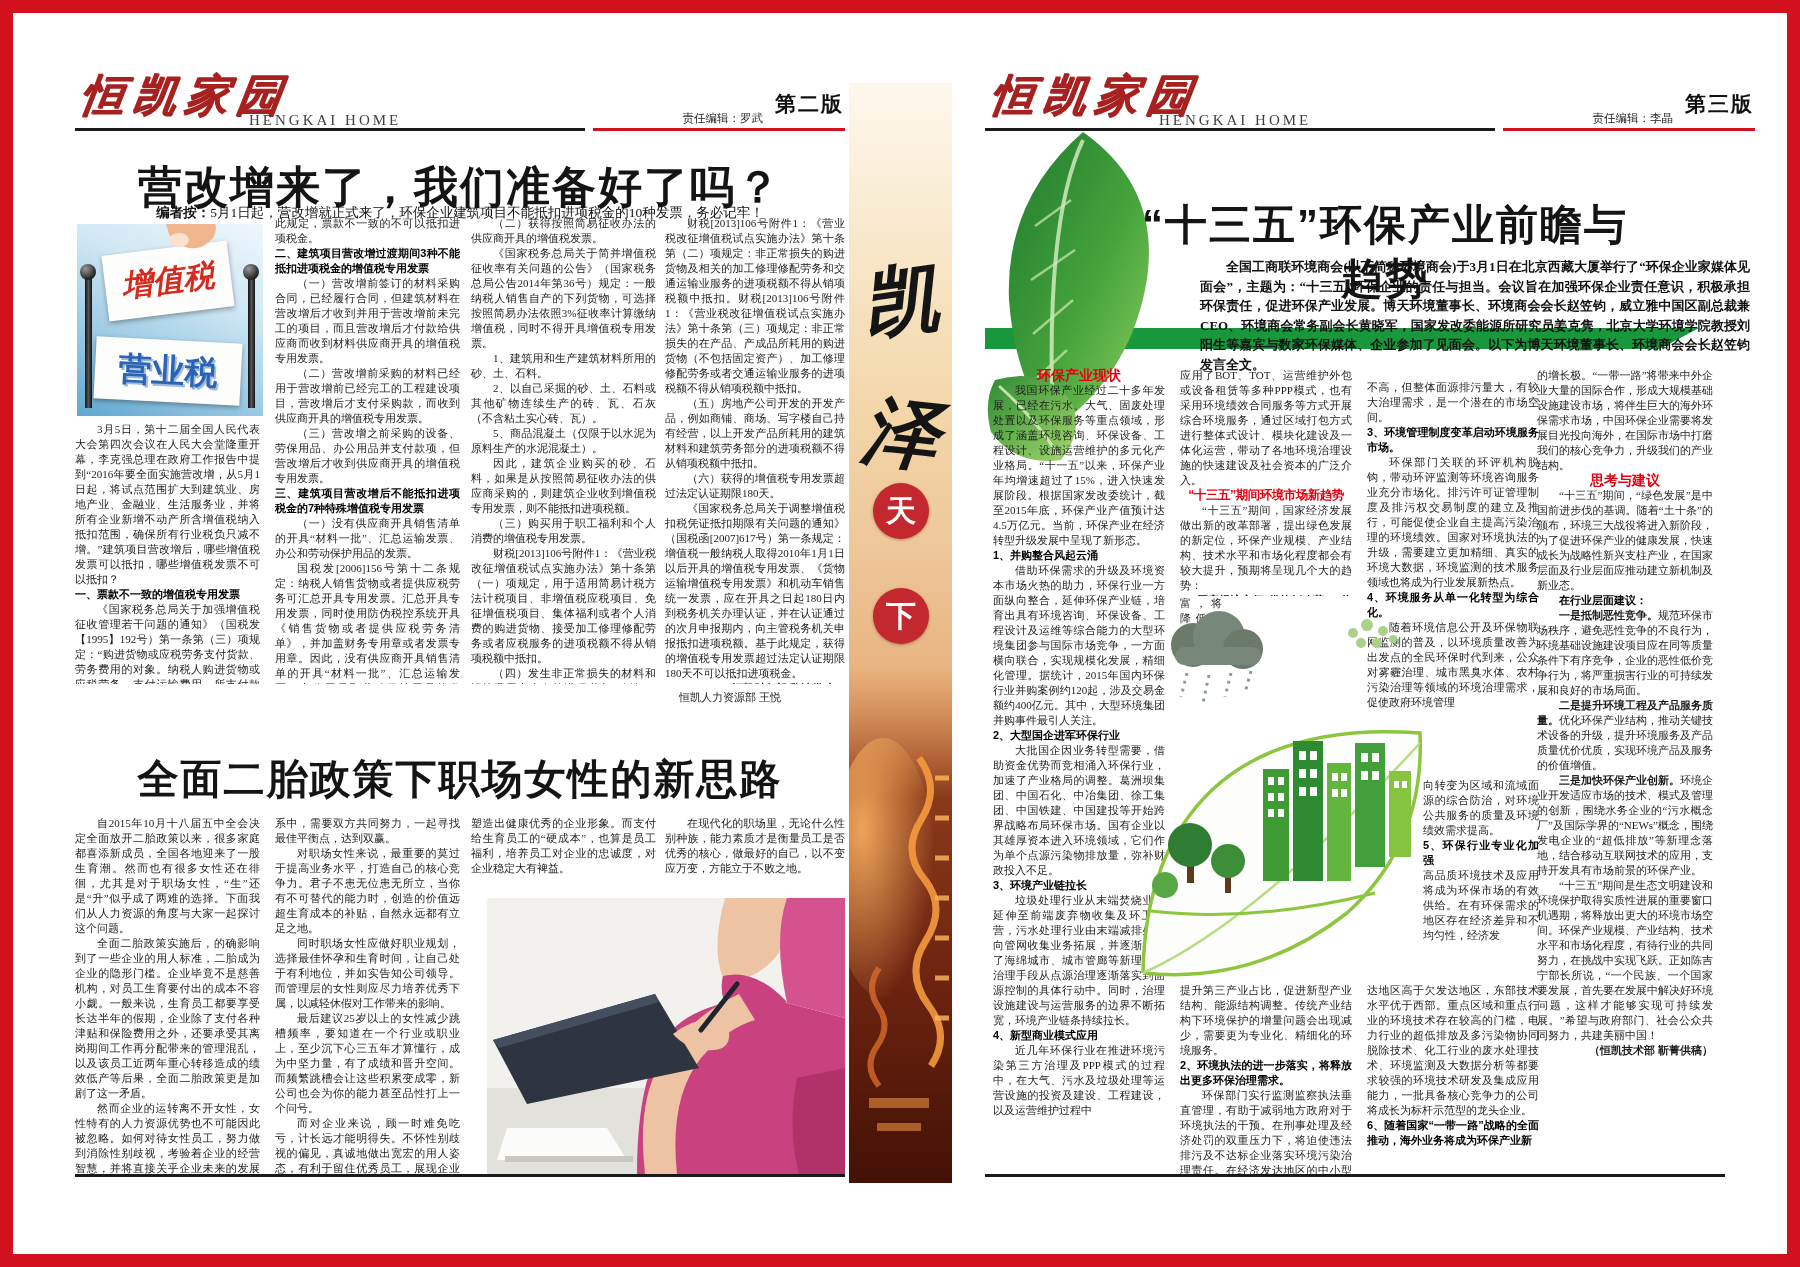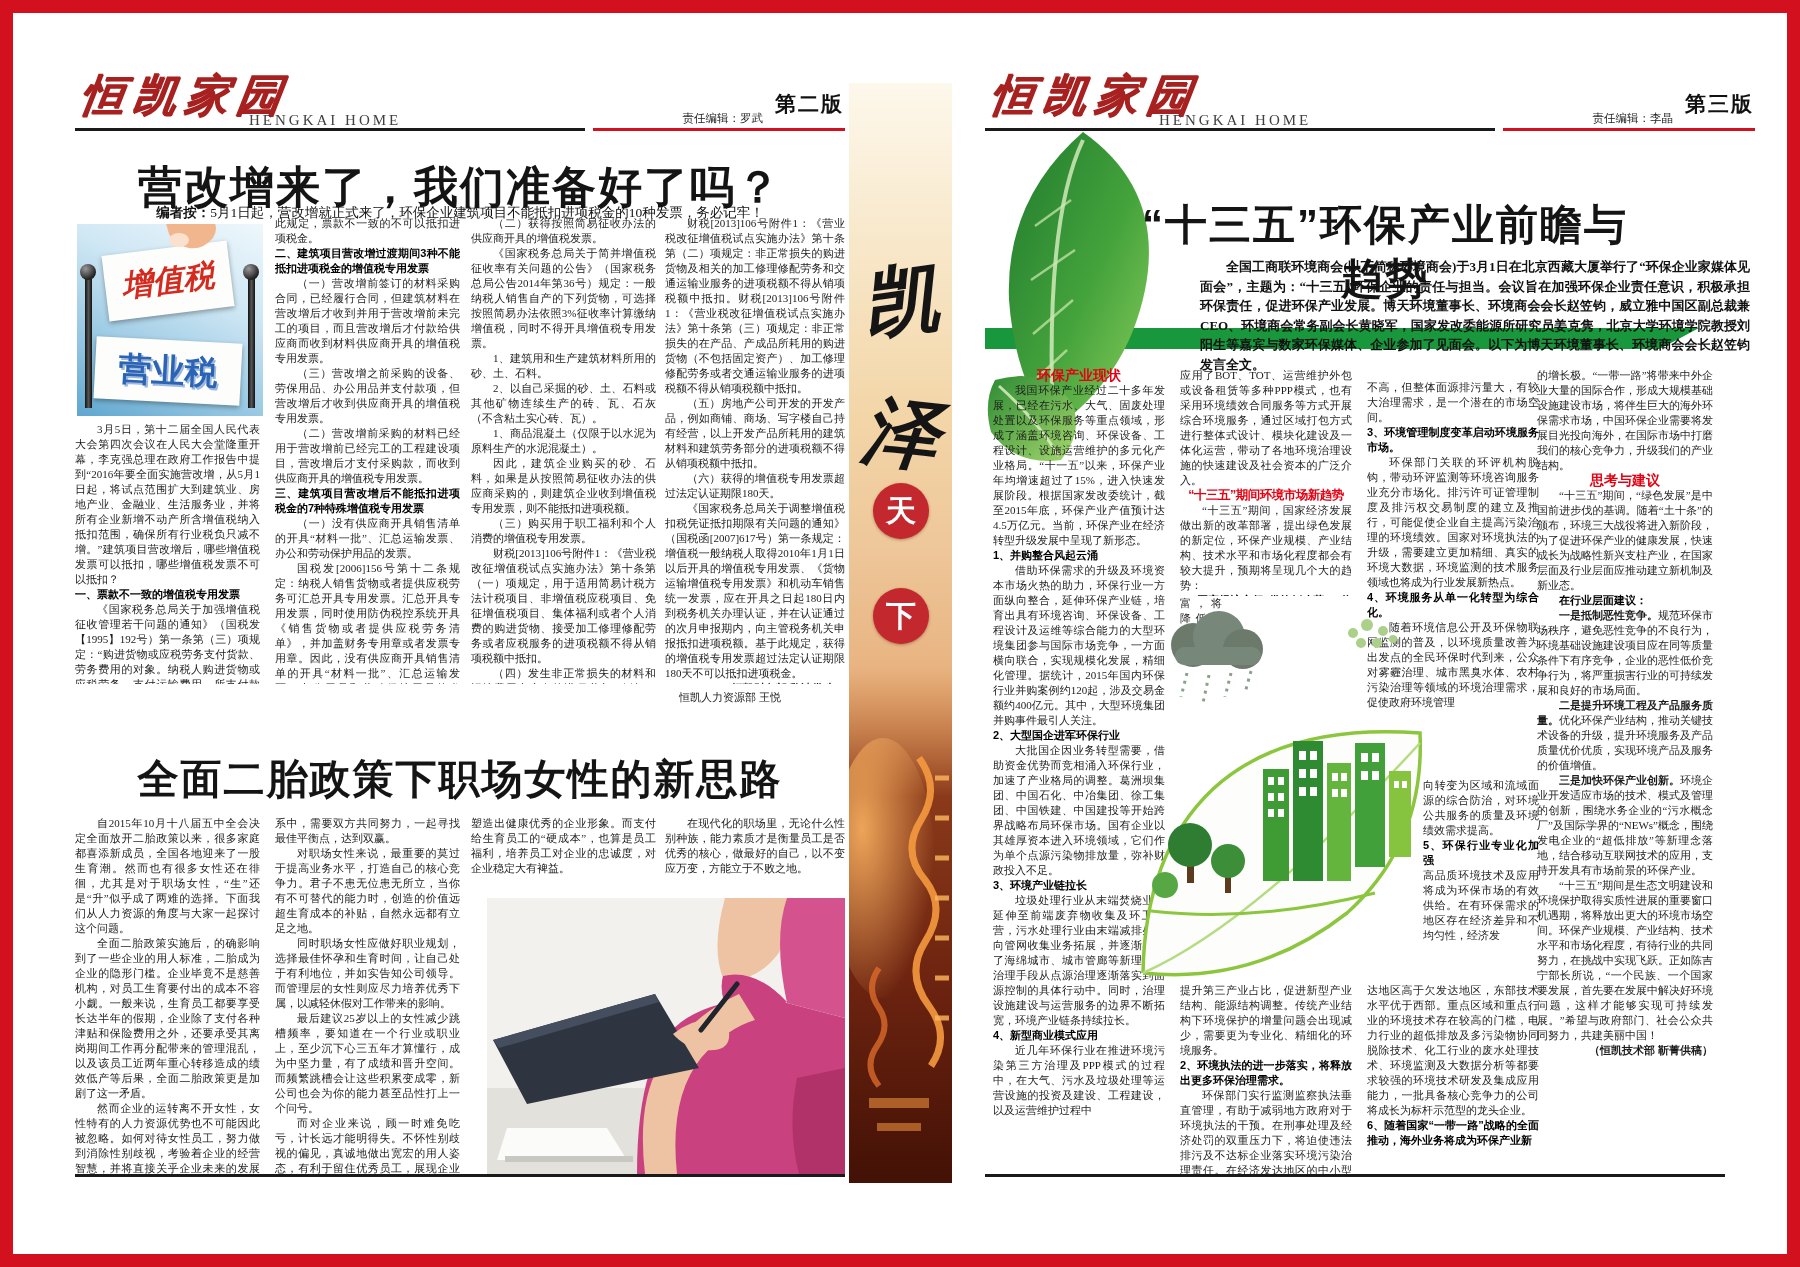--- a/index.html
+++ b/index.html
@@ -127,32 +127,32 @@
 
       <div class="col" style="left:0;top:344px;width:185px;height:262px">
           <p class="t-p">3月5日，第十二届全国人民代表大会第四次会议在人民大会堂隆重开幕，李克强总理在政府工作报告中提到“2016年要全面实施营改增，从5月1日起，将试点范围扩大到建筑业、房地产业、金融业、生活服务业，并将所有企业新增不动产所含增值税纳入抵扣范围，确保所有行业税负只减不增。”建筑项目营改增后，哪些增值税发票可以抵扣，哪些增值税发票不可以抵扣？</p>
           <p class="t-h">一、票款不一致的增值税专用发票</p>
           <p class="t-p">《国家税务总局关于加强增值税征收管理若干问题的通知》（国税发【1995】192号）第一条第（三）项规定：“购进货物或应税劳务支付货款、劳务费用的对象。纳税人购进货物或应税劳务，支付运输费用，所支付款项的对象，必须与开具抵扣凭证的销货单位、提供劳务的单位一致，才能够申报抵扣进项税额，否则不予抵扣。”基于</p>
         </div>
       <div class="col" style="left:200px;top:138px;width:185px;height:468px">
           <p class="t-cont">此规定，票款不一致的不可以抵扣进项税金。</p>
           <p class="t-h">二、建筑项目营改增过渡期间3种不能抵扣进项税金的增值税专用发票</p>
           <p class="t-p">（一）营改增前签订的材料采购合同，已经履行合同，但建筑材料在营改增后才收到并用于营改增前未完工的项目，而且营改增后才付款给供应商而收到材料供应商开具的增值税专用发票。</p>
+          <p class="t-p">（二）营改增前采购的材料已经用于营改增前已经完工的工程建设项目，营改增后才支付采购款，而收到供应商开具的增值税专用发票。</p>
           <p class="t-p">（三）营改增之前采购的设备、劳保用品、办公用品并支付款项，但营改增后才收到供应商开具的增值税专用发票。</p>
-          <p class="t-p">（二）营改增前采购的材料已经用于营改增前已经完工的工程建设项目，营改增后才支付采购款，而收到供应商开具的增值税专用发票。</p>
           <p class="t-h">三、建筑项目营改增后不能抵扣进项税金的7种特殊增值税专用发票</p>
           <p class="t-p">（一）没有供应商开具销售清单的开具“材料一批”、汇总运输发票、办公和劳动保护用品的发票。</p>
           <p class="t-p">国税发[2006]156号第十二条规定：纳税人销售货物或者提供应税劳务可汇总开具专用发票。汇总开具专用发票，同时使用防伪税控系统开具《销售货物或者提供应税劳务清单》，并加盖财务专用章或者发票专用章。因此，没有供应商开具销售清单的开具“材料一批”、汇总运输发票、办公用品和劳动保护用品的发票，不可以抵扣进项税金。</p>
         </div>
       <div class="col" style="left:396px;top:138px;width:185px;height:468px">
           <p class="t-p">（二）获得按照简易征收办法的供应商开具的增值税发票。</p>
           <p class="t-p">《国家税务总局关于简并增值税征收率有关问题的公告》（国家税务总局公告2014年第36号）规定：一般纳税人销售自产的下列货物，可选择按照简易办法依照3%征收率计算缴纳增值税，同时不得开具增值税专用发票。</p>
           <p class="t-p">1、建筑用和生产建筑材料所用的砂、土、石料。</p>
           <p class="t-p">2、以自己采掘的砂、土、石料或其他矿物连续生产的砖、瓦、石灰（不含粘土实心砖、瓦）。</p>
-          <p class="t-p">1、商品混凝土（仅限于以水泥为原料生产的水泥混凝土）。</p>
+          <p class="t-p">5、商品混凝土（仅限于以水泥为原料生产的水泥混凝土）。</p>
           <p class="t-p">因此，建筑企业购买的砂、石料，如果是从按照简易征收办法的供应商采购的，则建筑企业收到增值税专用发票，则不能抵扣进项税额。</p>
           <p class="t-p">（三）购买用于职工福利和个人消费的增值税专用发票。</p>
           <p class="t-p">财税[2013]106号附件1：《营业税改征增值税试点实施办法》第十条第（一）项规定，用于适用简易计税方法计税项目、非增值税应税项目、免征增值税项目、集体福利或者个人消费的购进货物、接受加工修理修配劳务或者应税服务的进项税额不得从销项税额中抵扣。</p>
           <p class="t-p">（四）发生非正常损失的材料和运输费用中含有的进项税金（例如，工地上被小偷偷窃的钢材、水泥）。</p>
         </div>
       <div class="col" style="left:590px;top:138px;width:180px;height:468px">
           <p class="t-p">财税[2013]106号附件1：《营业税改征增值税试点实施办法》第十条第（二）项规定：非正常损失的购进货物及相关的加工修理修配劳务和交通运输业服务的进项税额不得从销项税额中抵扣。财税[2013]106号附件1：《营业税改征增值税试点实施办法》第十条第（三）项规定：非正常损失的在产品、产成品所耗用的购进货物（不包括固定资产）、加工修理修配劳务或者交通运输业服务的进项税额不得从销项税额中抵扣。</p>
           <p class="t-p">（五）房地产公司开发的开发产品，例如商铺、商场、写字楼自己持有经营，以上开发产品所耗用的建筑材料和建筑劳务部分的进项税额不得从销项税额中抵扣。</p>
           <p class="t-p">（六）获得的增值税专用发票超过法定认证期限180天。</p>
           <p class="t-p">《国家税务总局关于调整增值税扣税凭证抵扣期限有关问题的通知》（国税函[2007]617号）第一条规定：增值税一般纳税人取得2010年1月1日以后开具的增值税专用发票、《货物运输增值税专用发票》和机动车销售统一发票，应在开具之日起180日内到税务机关办理认证，并在认证通过的次月申报期内，向主管税务机关申报抵扣进项税额。基于此规定，获得的增值税专用发票超过法定认证期限180天不可以抵扣进项税金。</p>

